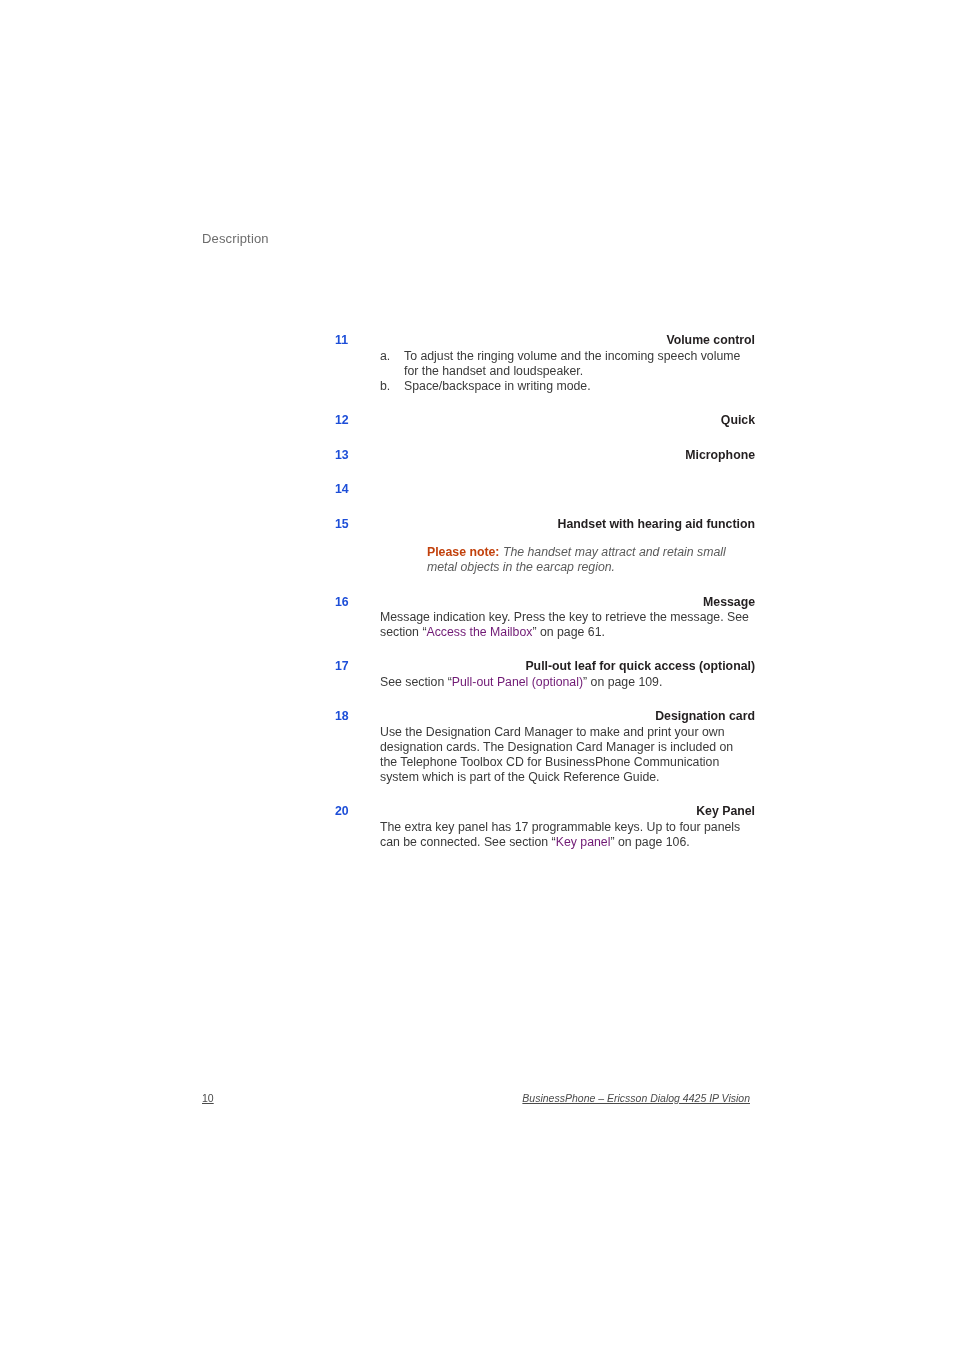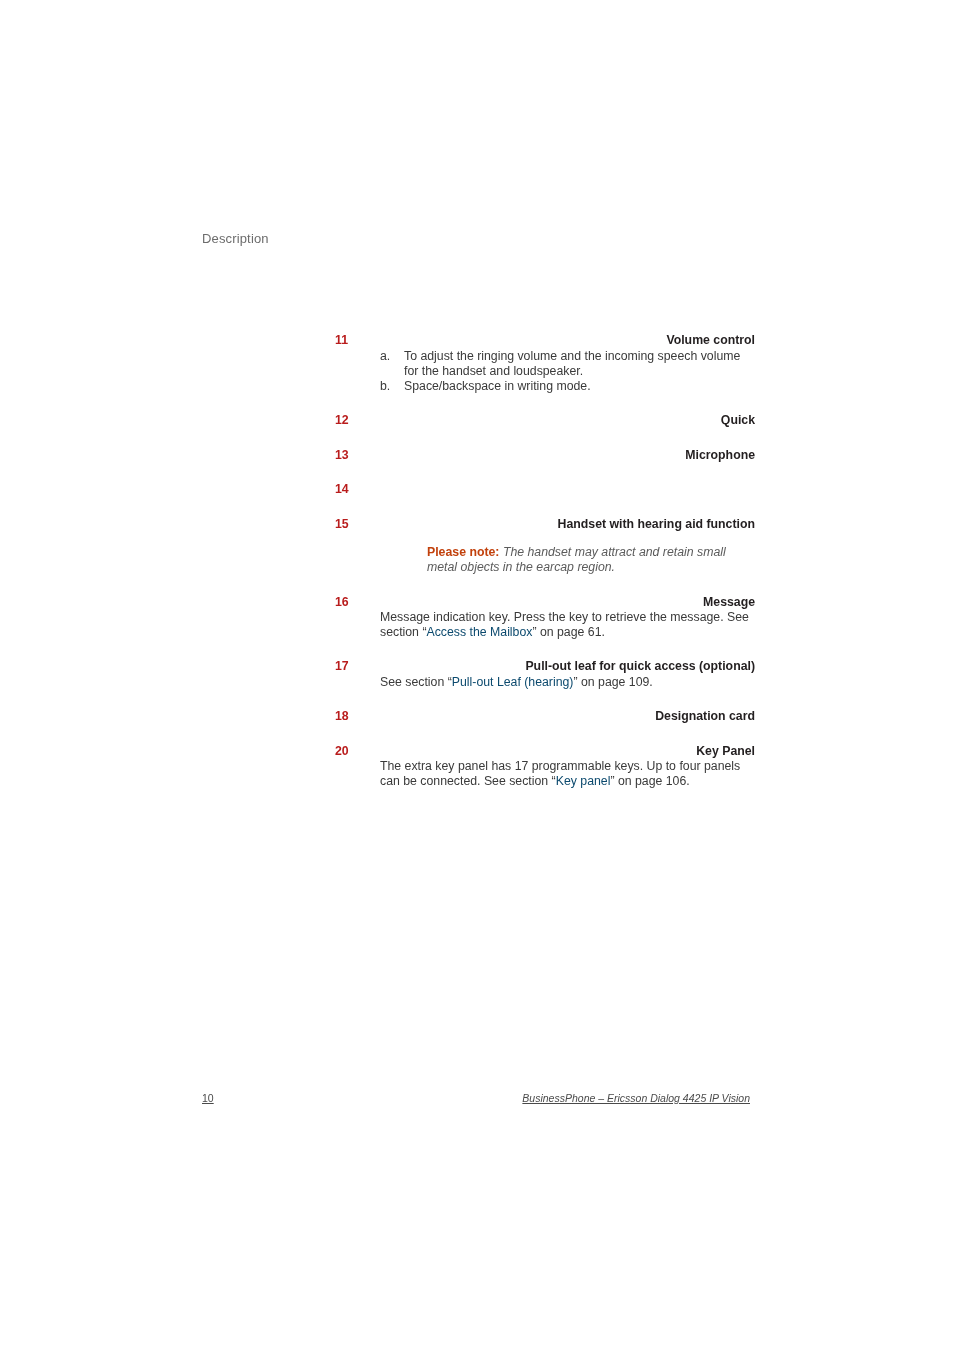--- a/index.html
+++ b/index.html
@@ -50,21 +50,21 @@
   .item-head {
     display: flex;
     align-items: flex-start;
   }
   .item-num {
     width: 45px;
     flex: 0 0 45px;
     font-size: 12.3px;
     font-weight: bold;
     line-height: 15.5px;
-    color: #b91c1c;
+    color: #1d4ed8;
   }
   .item-title {
     flex: 1 1 auto;
     font-size: 12.3px;
     font-weight: bold;
     line-height: 15.5px;
     color: #231f20;
     text-align: right;
   }
 
@@ -106,21 +106,21 @@
     color: #5b5b5b;
     font-style: italic;
   }
   .note-label {
     font-style: normal;
     font-weight: bold;
     color: #c2410c;
   }
 
   .lnk {
-    color: #0c4a6e;
+    color: #701a75;
     text-decoration: none;
   }
 
   
   .footer {
     position: absolute;
     left: 202px;
     top: 1092px;
     width: 548px;
     display: flex;
@@ -197,28 +197,29 @@
         <div class="item-title">Message</div>
       </div>
       <div class="item-body"><span>Message indication key. Press the key to retrieve the message. See section “</span><a class="lnk" href="#">Access the Mailbox</a><span>” on page 61.</span></div>
     </div>
 
     <div class="item">
       <div class="item-head">
         <div class="item-num">17</div>
         <div class="item-title">Pull-out leaf for quick access (optional)</div>
       </div>
-      <div class="item-body"><span>See section “</span><a class="lnk" href="#">Pull-out Leaf (hearing)</a><span>” on page 109.</span></div>
+      <div class="item-body"><span>See section “</span><a class="lnk" href="#">Pull-out Panel (optional)</a><span>” on page 109.</span></div>
     </div>
 
     <div class="item">
       <div class="item-head">
         <div class="item-num">18</div>
         <div class="item-title">Designation card</div>
       </div>
+      <div class="item-body">Use the Designation Card Manager to make and print your own designation cards. The Designation Card Manager is included on the Telephone Toolbox CD for BusinessPhone Communication system which is part of the Quick Reference Guide.</div>
     </div>
 
 
     <div class="item">
       <div class="item-head">
         <div class="item-num">20</div>
         <div class="item-title">Key Panel</div>
       </div>
       <div class="item-body"><span>The extra key panel has 17 programmable keys. Up to four panels can be connected. See section “</span><a class="lnk" href="#">Key panel</a><span>” on page 106.</span></div>
     </div>

